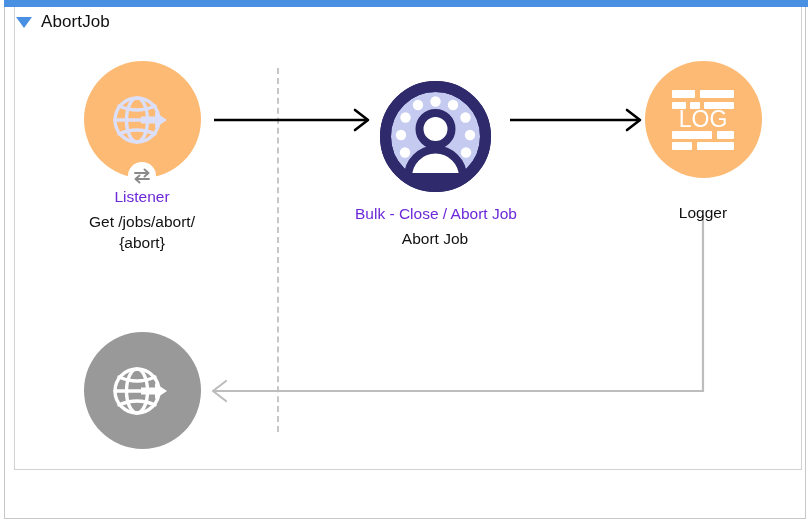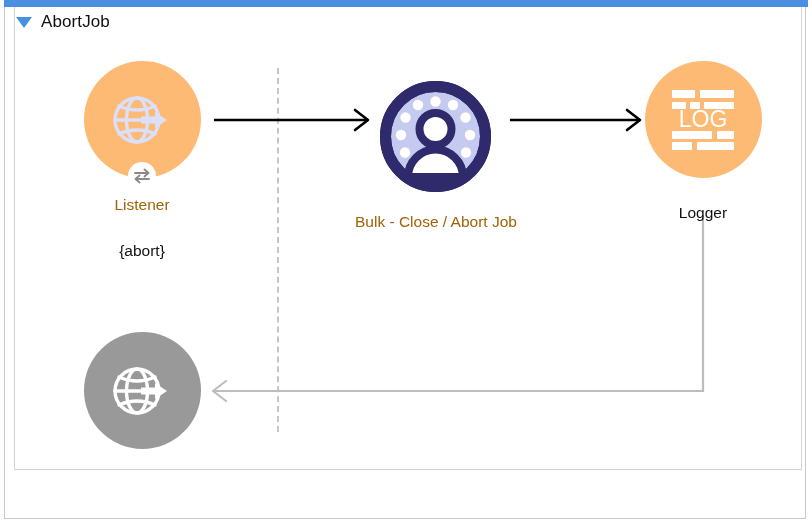--- a/index.html
+++ b/index.html
@@ -97,22 +97,22 @@
     display: flex;
     align-items: center;
     justify-content: center;
   }
   .node-circle.blue   { background: #fdba74; }
   .node-circle.gray   { background: #999999; }
   .node-circle.plain  { background: transparent; }
 
   .node-sub {
     font-size: 15.5px;
-    color: #a16207;
-    margin-top: 17px;
+    color: #6d28d9;
+    margin-top: 9px;
     line-height: 19px;
     white-space: nowrap;
   }
   .node-name {
     font-size: 15.5px;
     color: #111111;
     margin-top: 5px;
     line-height: 21px;
   }
 
@@ -216,21 +216,21 @@
             <line x1="4" y1="8" x2="17" y2="8"></line>
             <polyline points="13.5,4.5 17.5,8 13.5,11.5"></polyline>
             <line x1="18" y1="14" x2="5" y2="14"></line>
             <polyline points="8.5,10.5 4.5,14 8.5,17.5"></polyline>
           </g>
         </svg>
       </div>
     </div>
     <div class="node-sub">Listener</div>
     <div class="node-name">
-      <br>
+      <span>Get /jobs/abort/</span><br>
       <span>{abort}</span>
     </div>
   </div>
 
   <div class="node" style="left:355px; top:78px;">
     <div class="node-circle plain">
       <svg width="117" height="117" viewBox="0 0 117 117">
 
         <circle cx="58.5" cy="58.5" r="50" fill="#c5caf0" stroke="#2e2a6b" stroke-width="11"></circle>
 
@@ -248,20 +248,21 @@
 
         <g>
           <circle cx="58.5" cy="51" r="16" fill="#ffffff" stroke="#2e2a6b" stroke-width="8"></circle>
           <path d="M31 99 A27.5 27.5 0 0 1 86 99 Z" fill="#ffffff" stroke="#2e2a6b" stroke-width="8" stroke-linejoin="round"></path>
         </g>
 
         <circle cx="58.5" cy="58.5" r="50" fill="none" stroke="#2e2a6b" stroke-width="11"></circle>
       </svg>
     </div>
     <div class="node-sub">Bulk - Close / Abort Job</div>
+    <div class="node-name">Abort Job</div>
   </div>
 
   <div class="node" style="left:623px; top:61px;">
     <div class="node-circle blue">
       <svg width="78" height="66" viewBox="0 0 78 66">
         <g fill="#ffffff">
 
           <rect x="8" y="3" width="23" height="8" rx="1"></rect>
           <rect x="36" y="3" width="34" height="8" rx="1"></rect>
           <rect x="8" y="15" width="14" height="7" rx="1"></rect>

